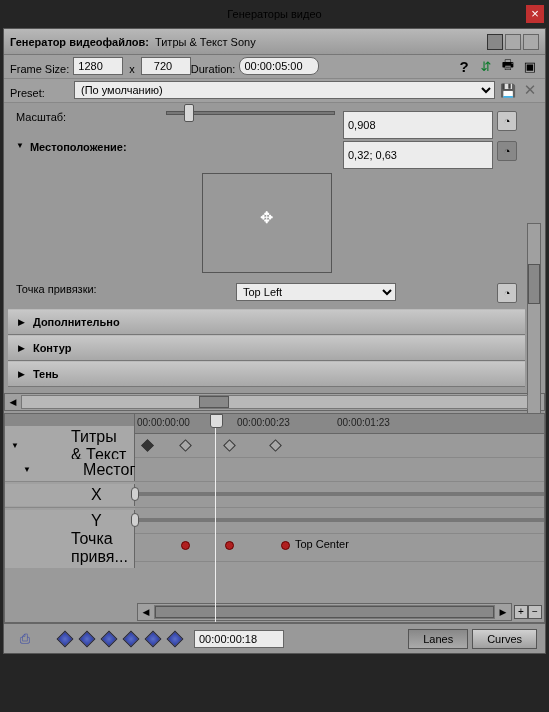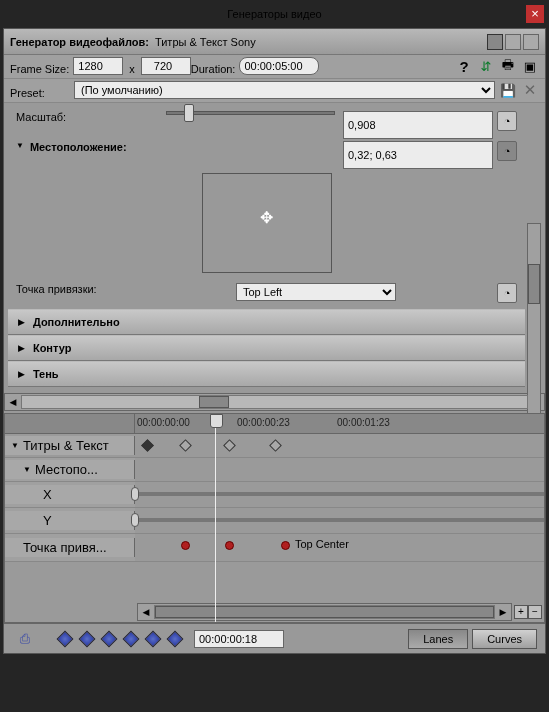--- a/index.html
+++ b/index.html
@@ -32,21 +32,21 @@
 .hsbar .arr{width:16px;text-align:center;cursor:pointer;font-size:9px;}
 .hsbar .track{flex:1;background:#b8b8b8;height:14px;border:1px solid #777;position:relative;}
 .hsbar .handle{position:absolute;left:35%;width:30px;height:12px;background:#888;border:1px solid #555;}
 .timeline{background:#9a9a9a;border:1px solid #666;margin-top:2px;}
 .ruler{height:20px;background:#888;display:flex;border-bottom:1px solid #666;}
 .ruler .leftcol{width:130px;border-right:1px solid #666;}
 .ruler .tick{width:100px;color:#222;padding:3px 2px;font-size:10px;}
 .trow{display:flex;height:24px;border-bottom:1px solid #888;align-items:center;}
 .trow .leftcol{width:130px;border-right:1px solid #666;padding:2px 6px;display:flex;align-items:center;background:#a8a8a8;}
 .trow .tri{font-size:8px;margin-right:4px;}
-.trow .lanetxt{font-size:13px;}
+.trow .lanetxt{font-size:16px;margin-left:48px;}
 .trow .lane{flex:1;position:relative;height:100%;background:#9a9a9a;}
 .diamond{width:9px;height:9px;transform:rotate(45deg);border:1px solid #333;background:#a8a8a8;position:absolute;top:7px;cursor:pointer;}
 .diamond.filled{background:#333;}
 .reddot{width:9px;height:9px;border-radius:50%;background:#b02020;border:1px solid #600;position:absolute;top:7px;}
 .playhead{position:absolute;left:210px;top:0;bottom:0;width:1px;background:#eee;z-index:5;}
 .playhead:before{content:'';position:absolute;top:0;left:-5px;width:11px;height:12px;background:#ddd;border:1px solid #555;border-radius:0 0 3px 3px;}
 .vscroll{position:absolute;right:4px;top:120px;width:14px;height:280px;background:#a0a0a0;border:1px solid #666;}
 .vscroll .vhandle{width:12px;height:40px;background:#888;border:1px solid #555;margin-top:40px;}
 .footer{height:30px;background:#999;display:flex;align-items:center;padding:0 8px;border-top:1px solid #666;}
 .footer .navd{width:12px;height:12px;transform:rotate(45deg);background:radial-gradient(#5a6ec8,#2838a0);border:1px solid #223;margin:0 5px;cursor:pointer;}

